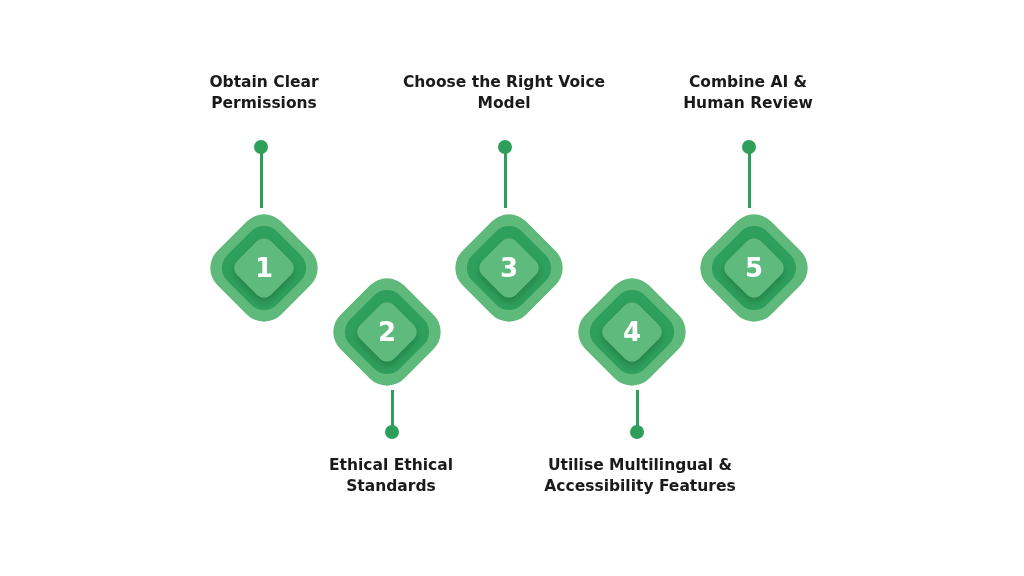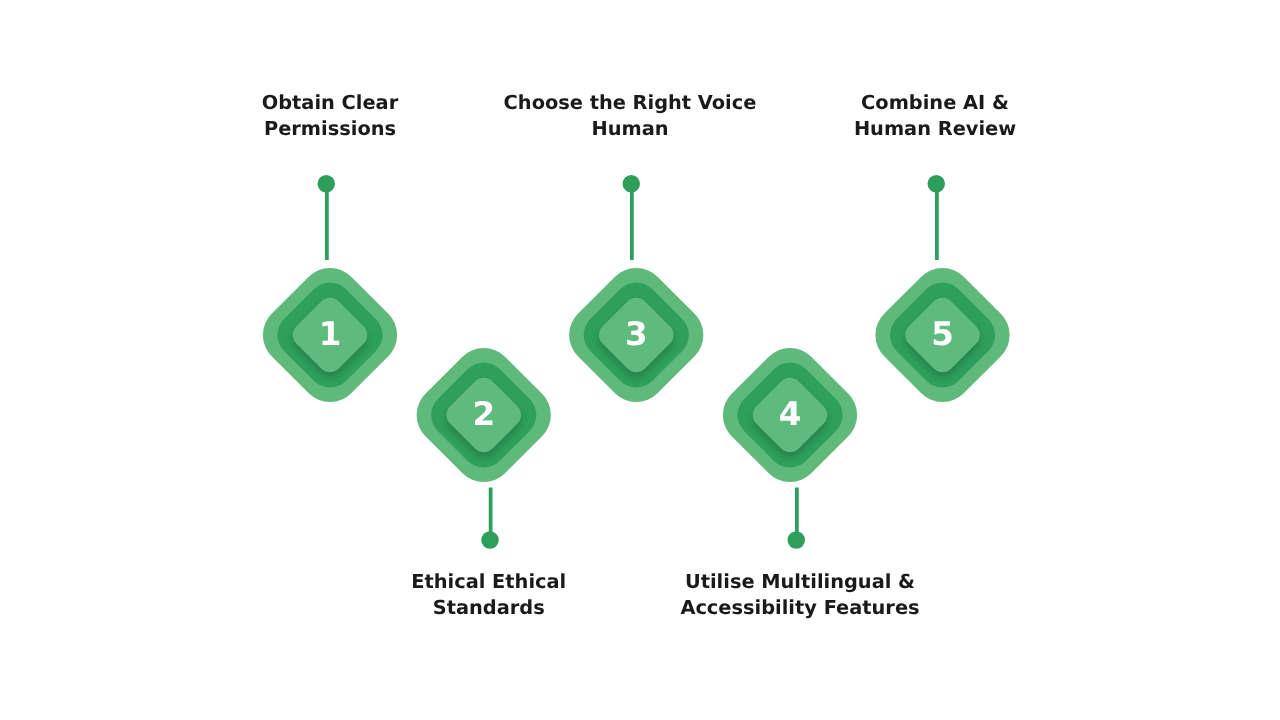--- a/index.html
+++ b/index.html
@@ -107,21 +107,21 @@
     <div class="diamond d-outer"></div>
     <div class="diamond d-mid"></div>
     <div class="diamond d-inner"></div>
     <div class="num">2</div>
     <div class="label" style="top:123px; left:-116px;">Ethical Ethical
 Standards</div>
   </div>
 
   <div class="step" style="left:509px; top:268px;">
     <div class="label" style="top:-196px; left:-125px;">Choose the Right Voice
-Human</div>
+Model</div>
     <div class="dot" style="left:-11px; top:-128px;"></div>
     <div class="stem" style="left:-5px; top:-120px; height:60px;"></div>
     <div class="diamond d-outer"></div>
     <div class="diamond d-mid"></div>
     <div class="diamond d-inner"></div>
     <div class="num">3</div>
   </div>
 
   <div class="step" style="left:632px; top:332px;">
     <div class="stem" style="left:4px; top:58px; height:40px;"></div>

